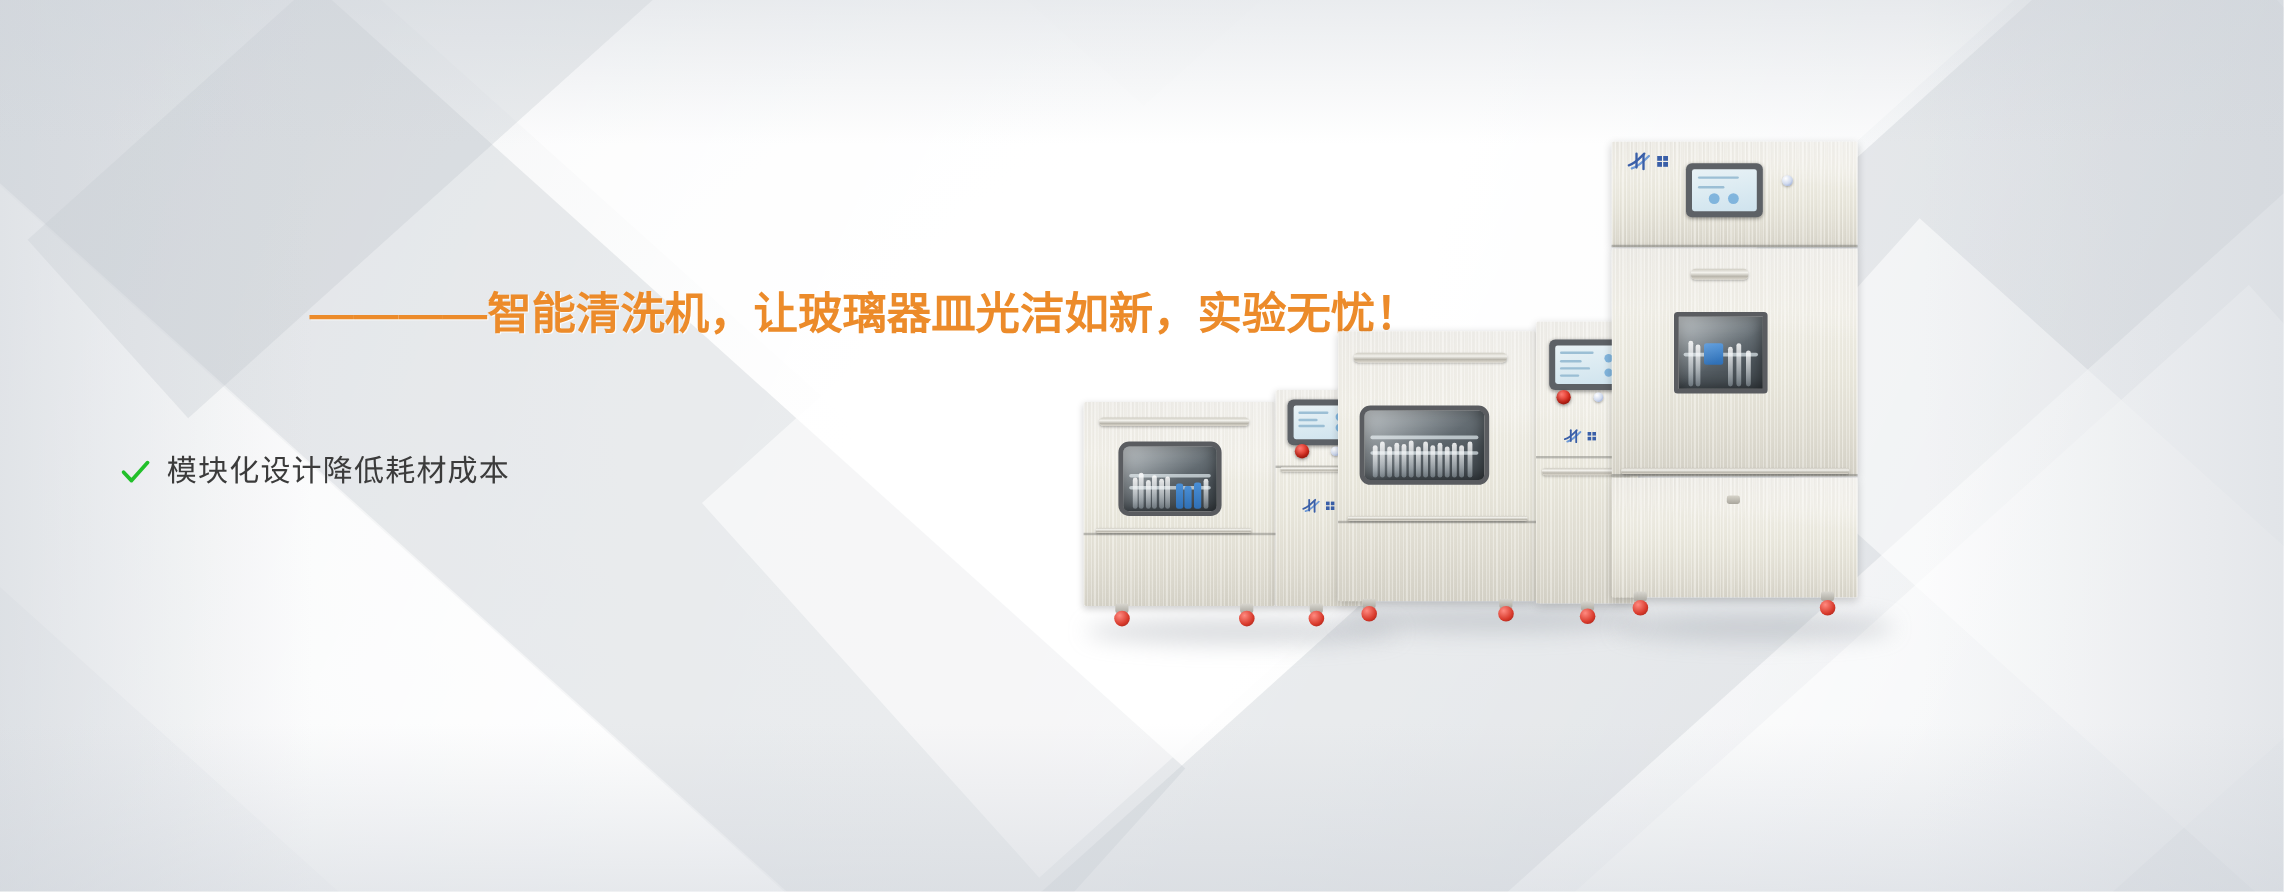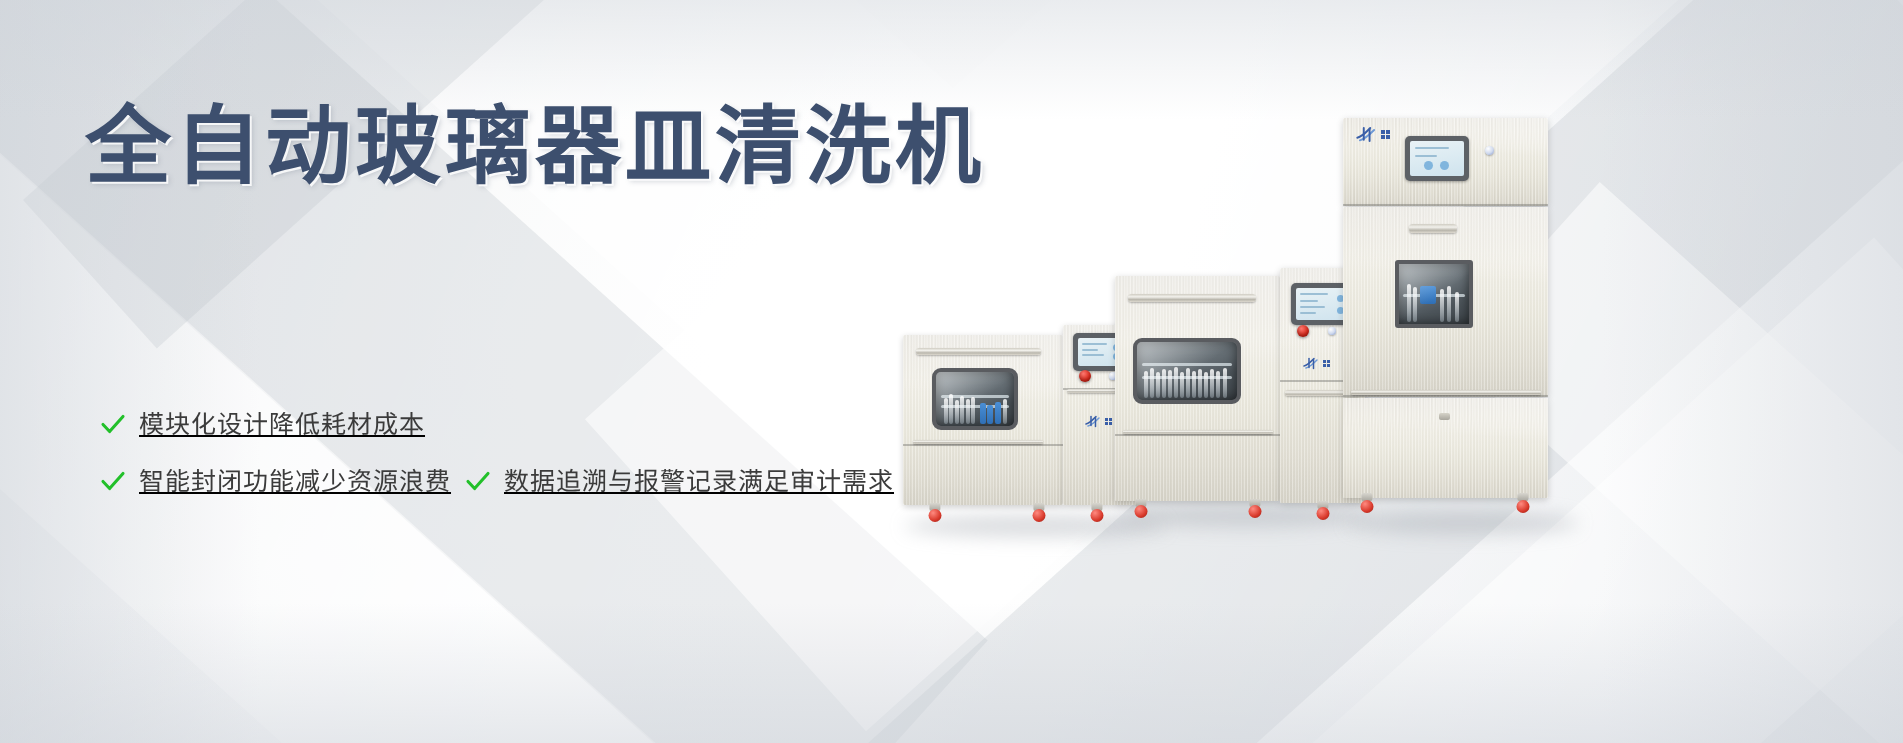--- a/index.html
+++ b/index.html
@@ -46,21 +46,21 @@
     white-space:nowrap;
   }
   #subhead{
     position:absolute;left:258px;top:243px;
     font-size:37px;line-height:1;font-weight:700;letter-spacing:0px;
     color:#ec8b2a;
     text-shadow:1px 1px 0 rgba(255,255,255,0.8);
     white-space:nowrap;
   }
   .features{position:absolute;left:100px;top:380px;width:880px;}
-  .frow{display:flex;height:57px;align-items:flex-end;text-decoration:underline;}
+  .frow{display:flex;height:57px;align-items:flex-start;}
   .frow + .frow{margin-top:0px;}
   .fitem{display:flex;align-items:center;white-space:nowrap;}
   .fitem.col1{width:365px;}
   .check{
     display:inline-block;width:26px;height:26px;margin-right:13px;flex:0 0 auto;
     position:relative;
   }
   .check svg{display:block;}
   .ftext{font-size:25px;color:#3b3b3b;letter-spacing:1px;line-height:1;}
 
@@ -140,54 +140,36 @@
     <div class="band dk b7"></div>
     <div class="band b8"></div>
     <div class="edgeL"></div>
     <div class="edgeR"></div>
     <div class="edgeT"></div>
     <div class="edgeB"></div>
   </div>
 
   <div class="copy">
 
-    <div id="headline">全自动玻璃器皿清洗机</div>
-
+
+    <div id="subhead">————智能清洗机，让玻璃器皿光洁如新，实验无忧！</div>
 
     <div class="features">
 
       <div class="frow">
         <div class="fitem col1">
           <span class="check">
             <svg width="26" height="26" viewBox="0 0 26 26" aria-hidden="true">
               <path d="M3 13.5 L9.6 20.5 L23 5.5" fill="none" stroke="#22c02a" stroke-width="3.1" stroke-linecap="round" stroke-linejoin="round"></path>
             </svg>
           </span>
           <span class="ftext">模块化设计降低耗材成本</span>
         </div>
       </div>
 
-      <div class="frow">
-        <div class="fitem col1">
-          <span class="check">
-            <svg width="26" height="26" viewBox="0 0 26 26" aria-hidden="true">
-              <path d="M3 13.5 L9.6 20.5 L23 5.5" fill="none" stroke="#22c02a" stroke-width="3.1" stroke-linecap="round" stroke-linejoin="round"></path>
-            </svg>
-          </span>
-          <span class="ftext">智能封闭功能减少资源浪费</span>
-        </div>
-        <div class="fitem">
-          <span class="check">
-            <svg width="26" height="26" viewBox="0 0 26 26" aria-hidden="true">
-              <path d="M3 13.5 L9.6 20.5 L23 5.5" fill="none" stroke="#22c02a" stroke-width="3.1" stroke-linecap="round" stroke-linejoin="round"></path>
-            </svg>
-          </span>
-          <span class="ftext">数据追溯与报警记录满足审计需求</span>
-        </div>
-      </div>
 
     </div>
   </div>
 
   <div class="products">
 
     <div class="shadow" style="left:12px;top:515px;width:260px;height:22px;"></div>
     <div class="shadow" style="left:225px;top:505px;width:250px;height:22px;"></div>
     <div class="shadow" style="left:455px;top:512px;width:230px;height:22px;"></div>
 

